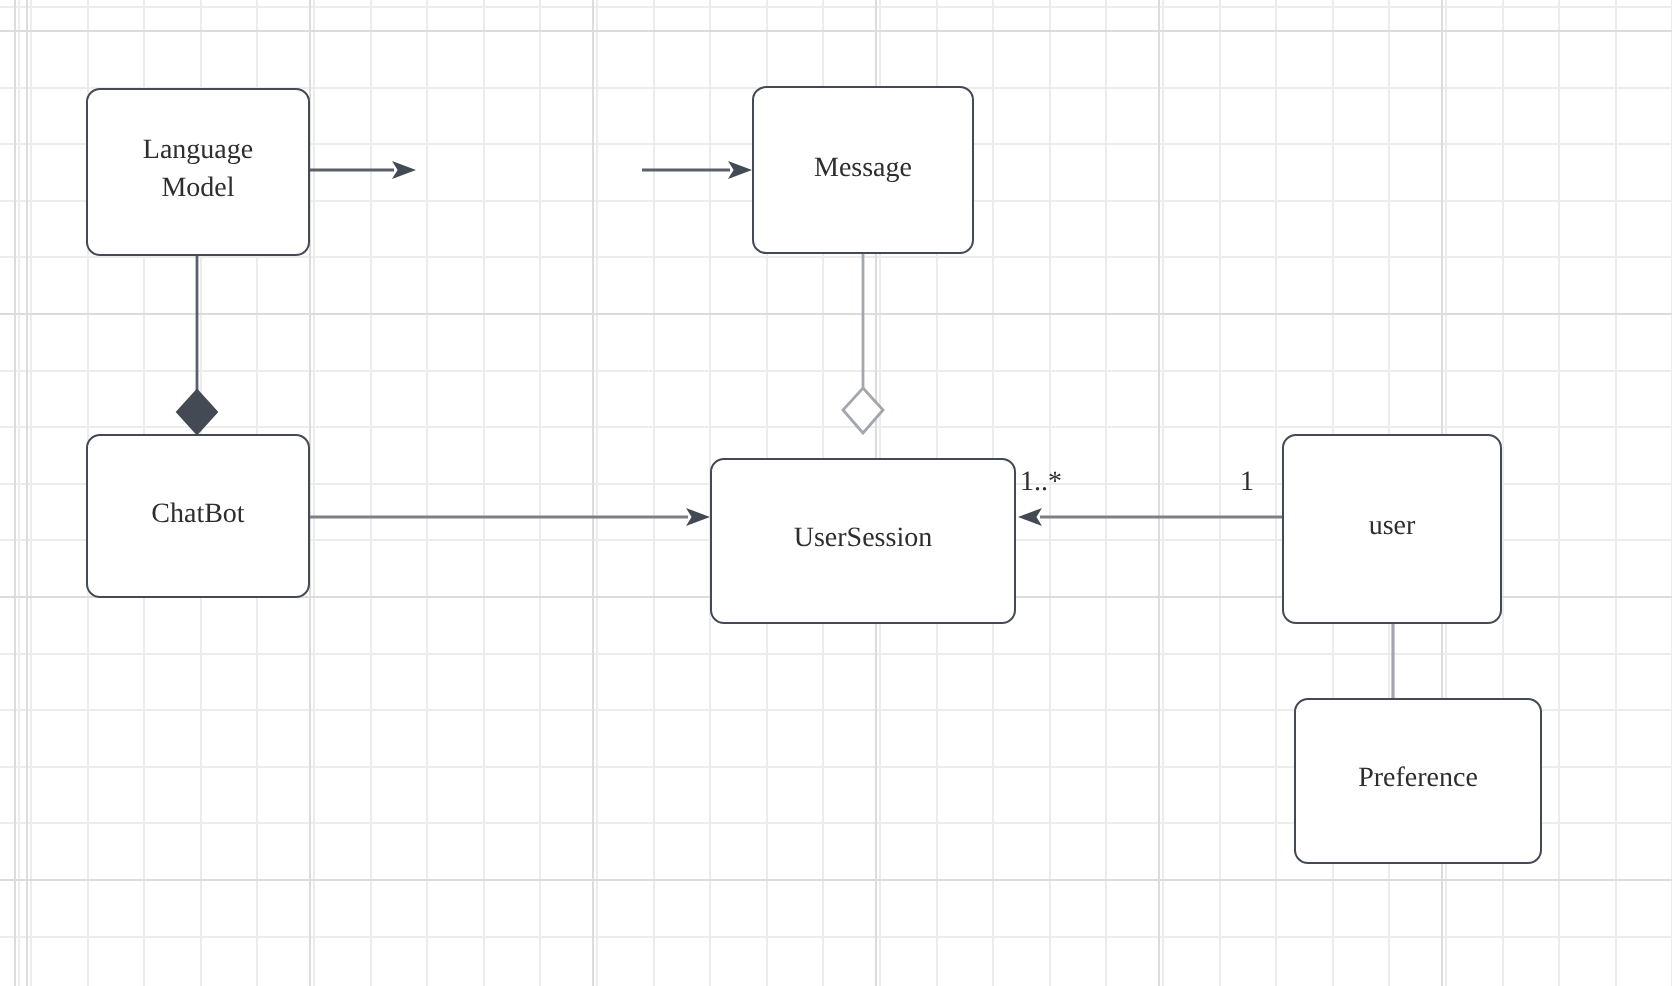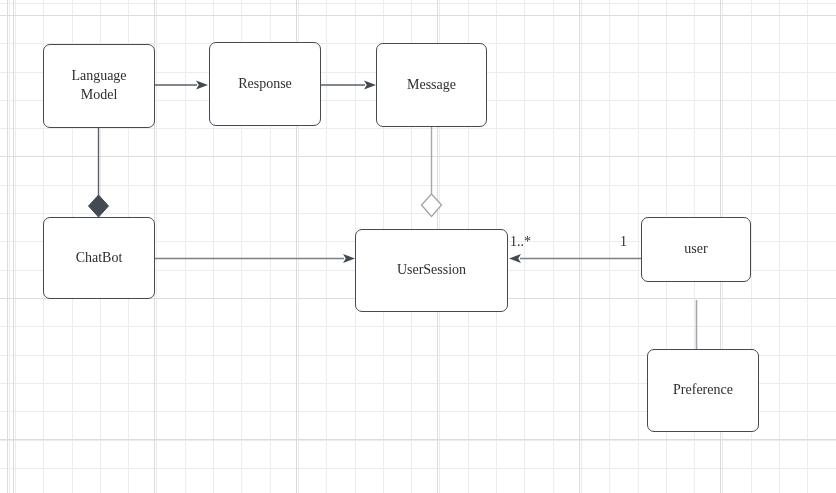--- a/index.html
+++ b/index.html
@@ -92,40 +92,37 @@
 
     <g>
       <line x1="696.5" y1="300" x2="696.5" y2="349" stroke="#a3a7ad" stroke-width="1.6"></line>
     </g>
   </svg>
 
   <div class="node" style="left:43px; top:44px; width:112px; height:84px;">
     <span class="lbl narrow">Language Model</span>
   </div>
 
-  <div class="node" style="left:209px; top:42px; width:112px; height:84px;">
-    <span class="lbl">Response</span>
-  </div>
 
   <div class="node" style="left:376px; top:43px; width:111px; height:84px;font-family:Liberation Serif, serif;">
     <span class="lbl">Message</span>
   </div>
 
   <div class="node" style="left:43px; top:217px; width:112px; height:82px;">
     <span class="lbl">ChatBot</span>
   </div>
 
   <div class="node" style="left:355px; top:217px; width:153px; height:83px;margin-top:12px;">
     <span class="lbl">UserSession</span>
   </div>
 
-  <div class="node" style="left:641px; top:217px; width:110px; height:65px;">
+  <div class="node" style="left:641px; top:217px; width:110px; height:95px;">
     <span class="lbl">user</span>
   </div>
 
-  <div class="node" style="left:647px; top:349px; width:112px; height:83px;">
+  <div class="node" style="left:647px; top:349px; width:124px; height:83px;">
     <span class="lbl">Preference</span>
   </div>
 
   <div class="edge-label" style="left:510px; top:235px;">1..*</div>
   <div class="edge-label" style="left:620px; top:235px;">1</div>
 
 </div>
 
 </body></html>

